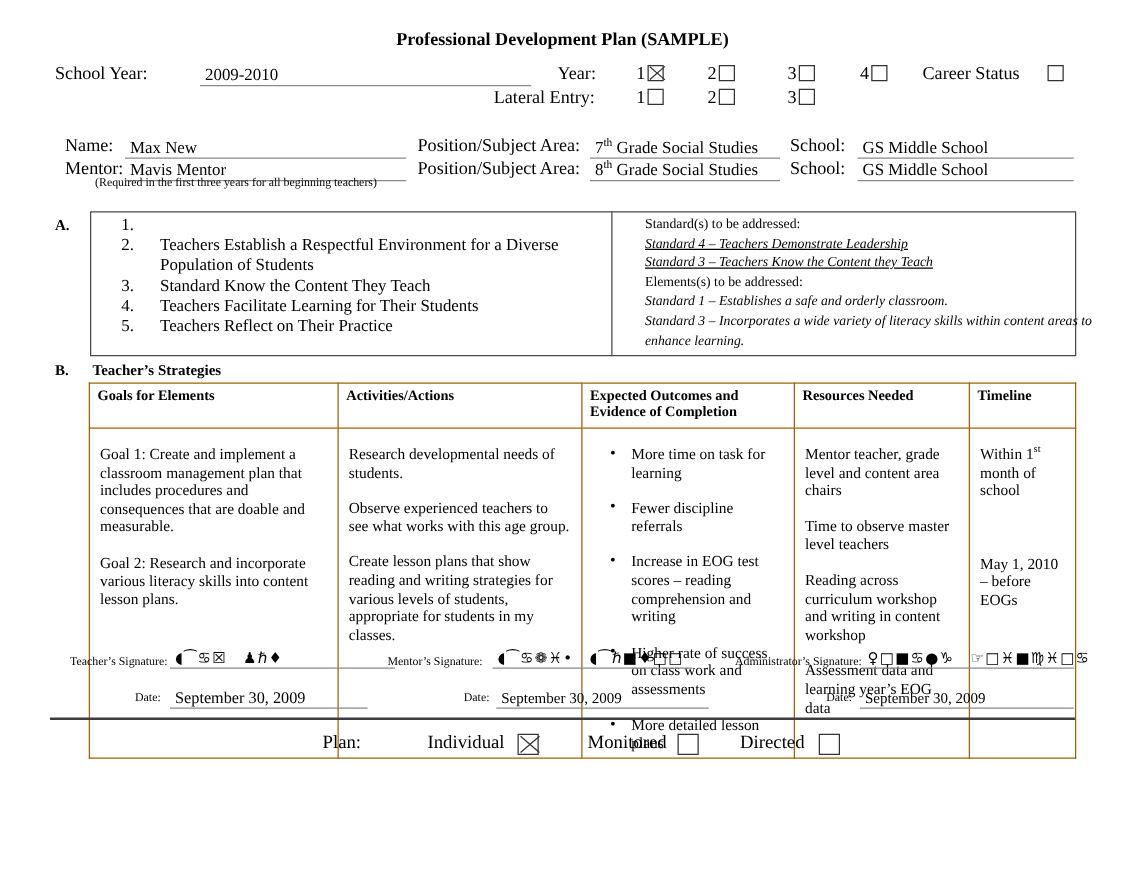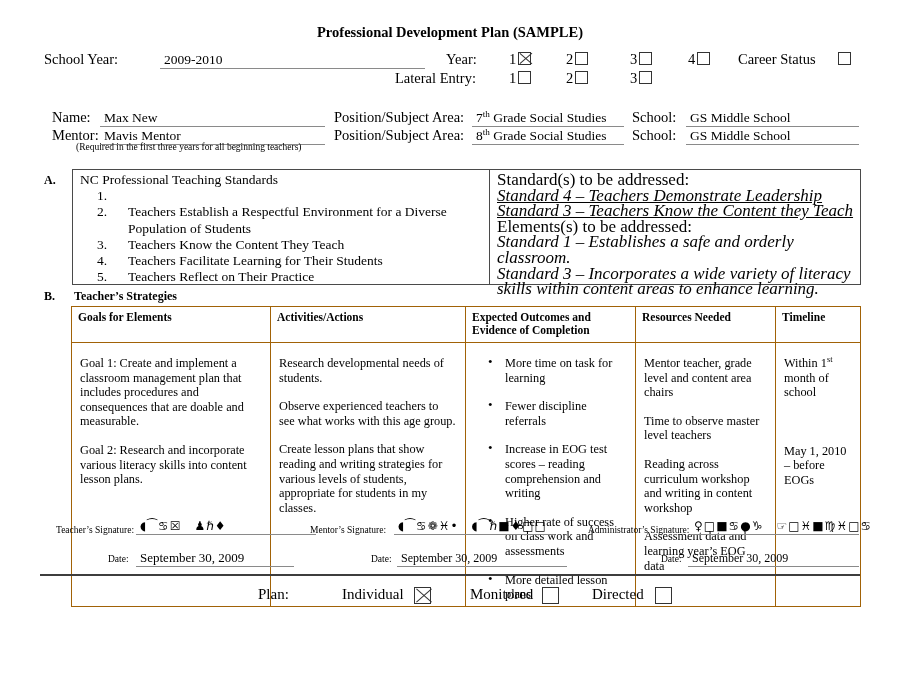--- a/index.html
+++ b/index.html
@@ -105,23 +105,23 @@
     width: 405px;
     font-size: 13.5px;
     line-height: 16.2px;
   }
   .std-row { display: flex; }
   .std-num { width: 48px; padding-left: 17px; box-sizing: border-box; }
   .std-txt { flex: 1; }
 
   .secA-right {
     position: absolute;
-    left: 497px; top: 172px;
+    left: 516px; top: 172px;
     width: 358px;
-    font-size: 17px;
+    font-size: 11px;
     line-height: 15.6px;
   }
   .ital { font-style: italic; }
   .ital-u { font-style: italic; text-decoration: underline; }
 
   
   .secB-letter {
     position: absolute;
     left: 44px; top: 289px;
     font-weight: bold;
@@ -285,31 +285,30 @@
   <div class="fillval" style="left:690px; top:128px;">GS Middle School</div>
   <div class="uline" style="left:686px; top:144px; width:173px;"></div>
 
   <div class="tiny-note abs" style="left:76px; top:142px;">(Required in the first three years for all beginning teachers)</div>
 
   <div class="secA-letter">A.</div>
   <div class="secA-box"></div>
   <div class="secA-divider"></div>
 
   <div class="secA-left">
-    <div>NC Professional Teaching Standards</div>
     <div class="std-row">
       <span class="std-num">1.</span>
     </div>
     <div class="std-row">
       <span class="std-num">2.</span>
       <span class="std-txt">Teachers Establish a Respectful Environment for a Diverse Population of Students</span>
     </div>
     <div class="std-row">
       <span class="std-num">3.</span>
-      <span class="std-txt">Teachers Know the Content They Teach</span>
+      <span class="std-txt">Standard Know the Content They Teach</span>
     </div>
     <div class="std-row">
       <span class="std-num">4.</span>
       <span class="std-txt">Teachers Facilitate Learning for Their Students</span>
     </div>
     <div class="std-row">
       <span class="std-num">5.</span>
       <span class="std-txt">Teachers Reflect on Their Practice</span>
     </div>
   </div>

